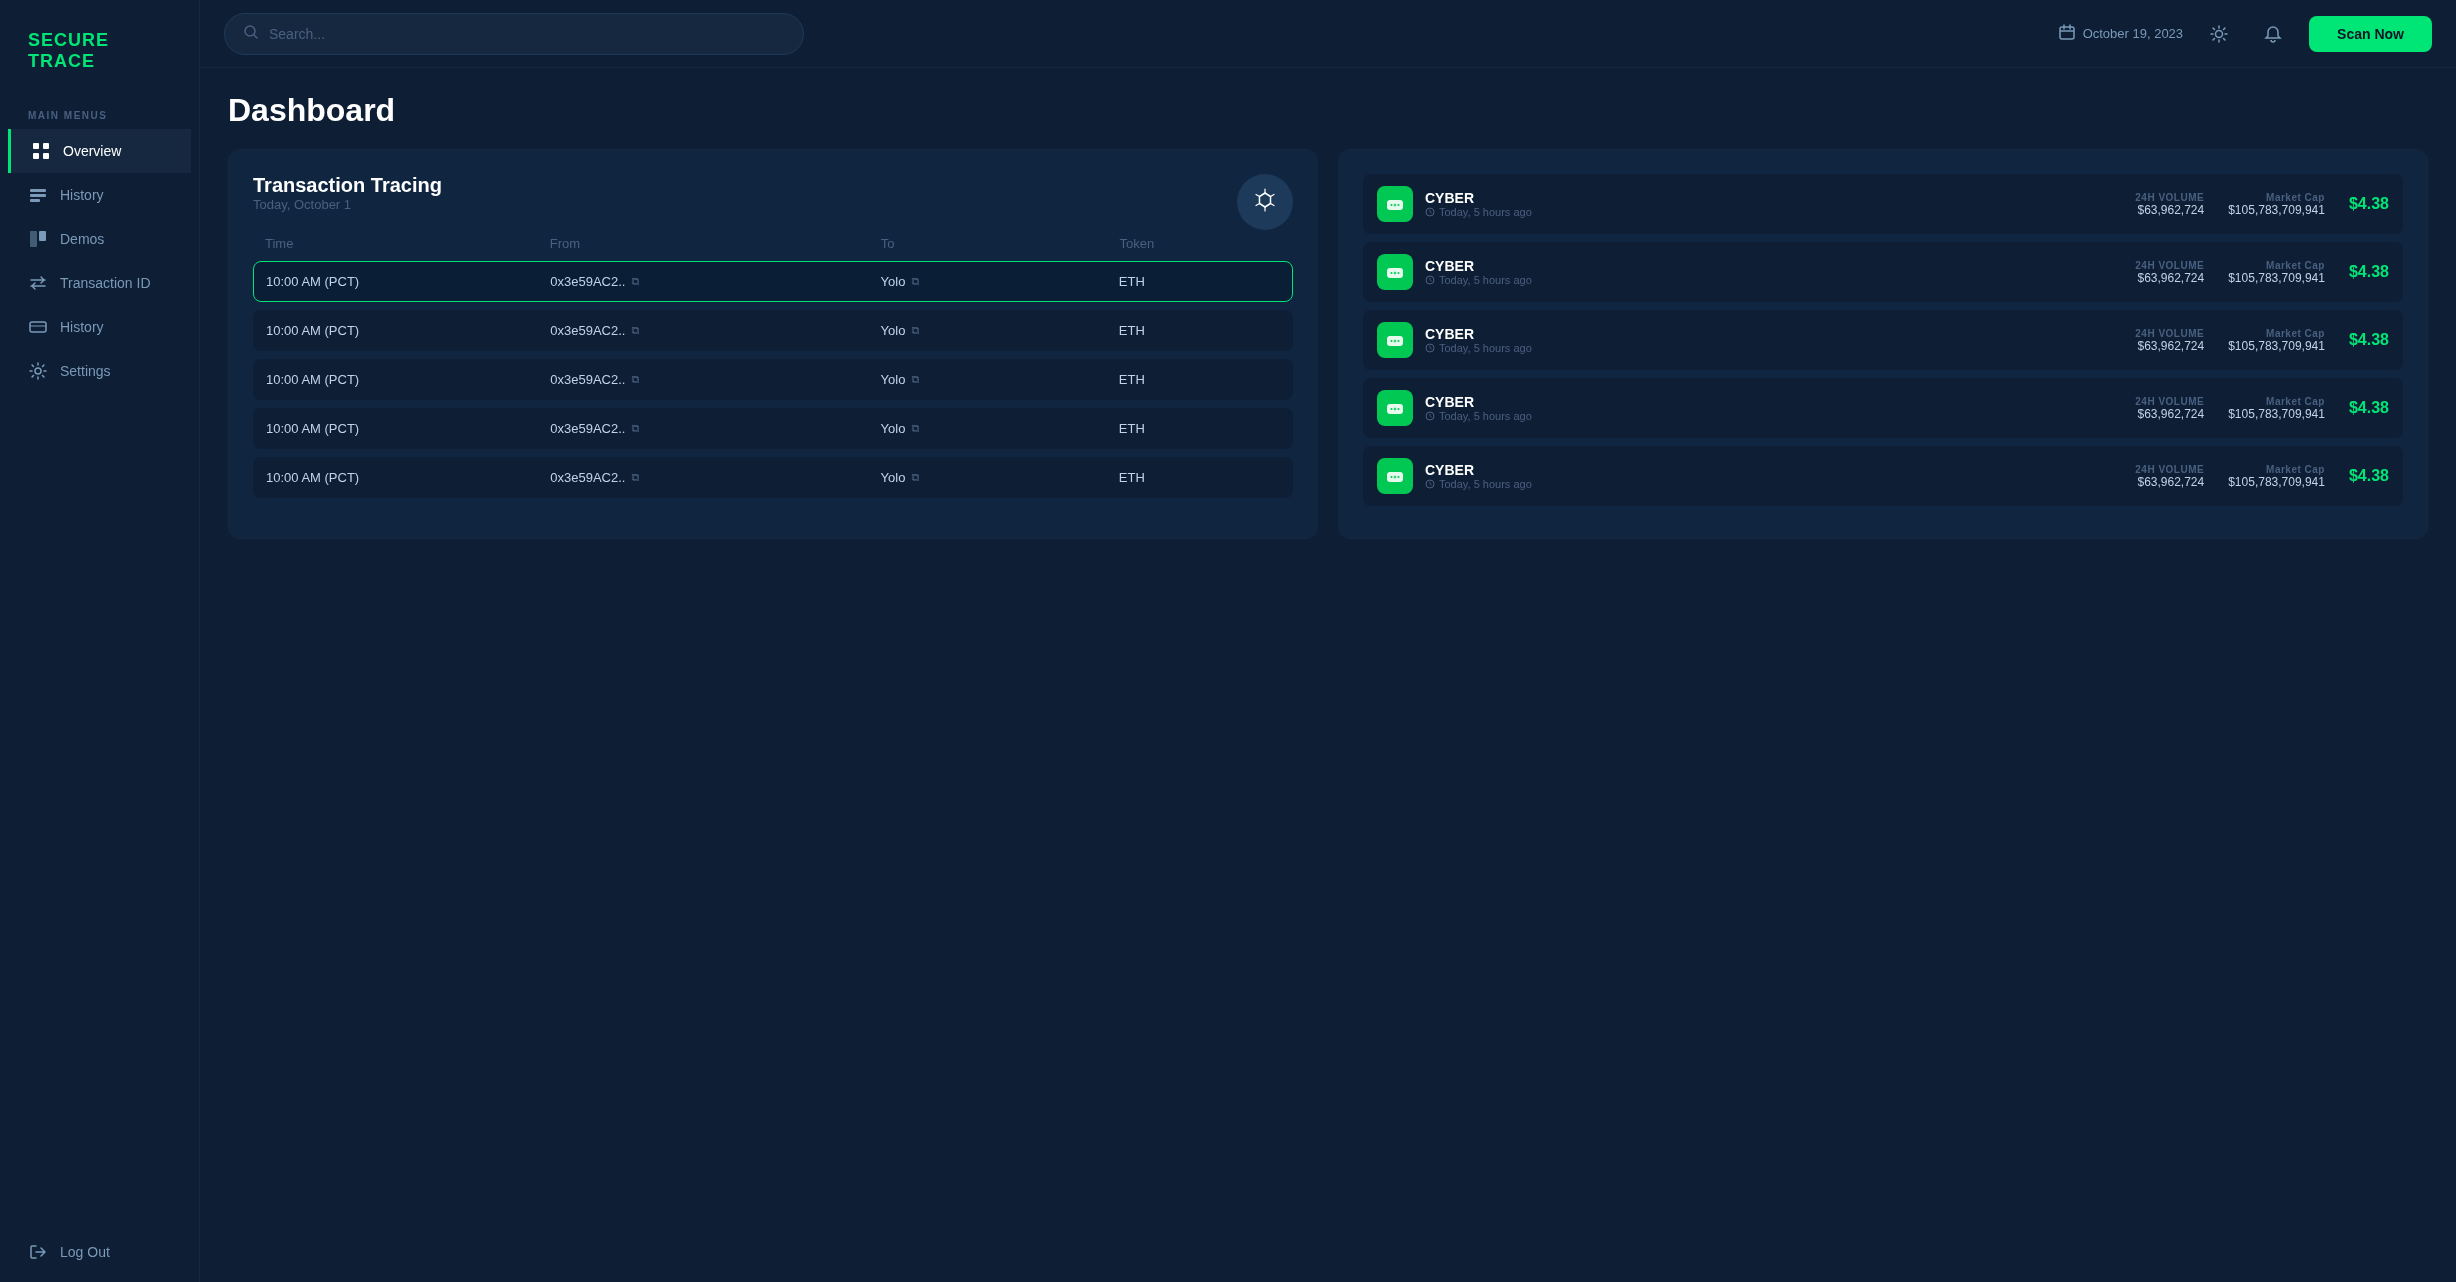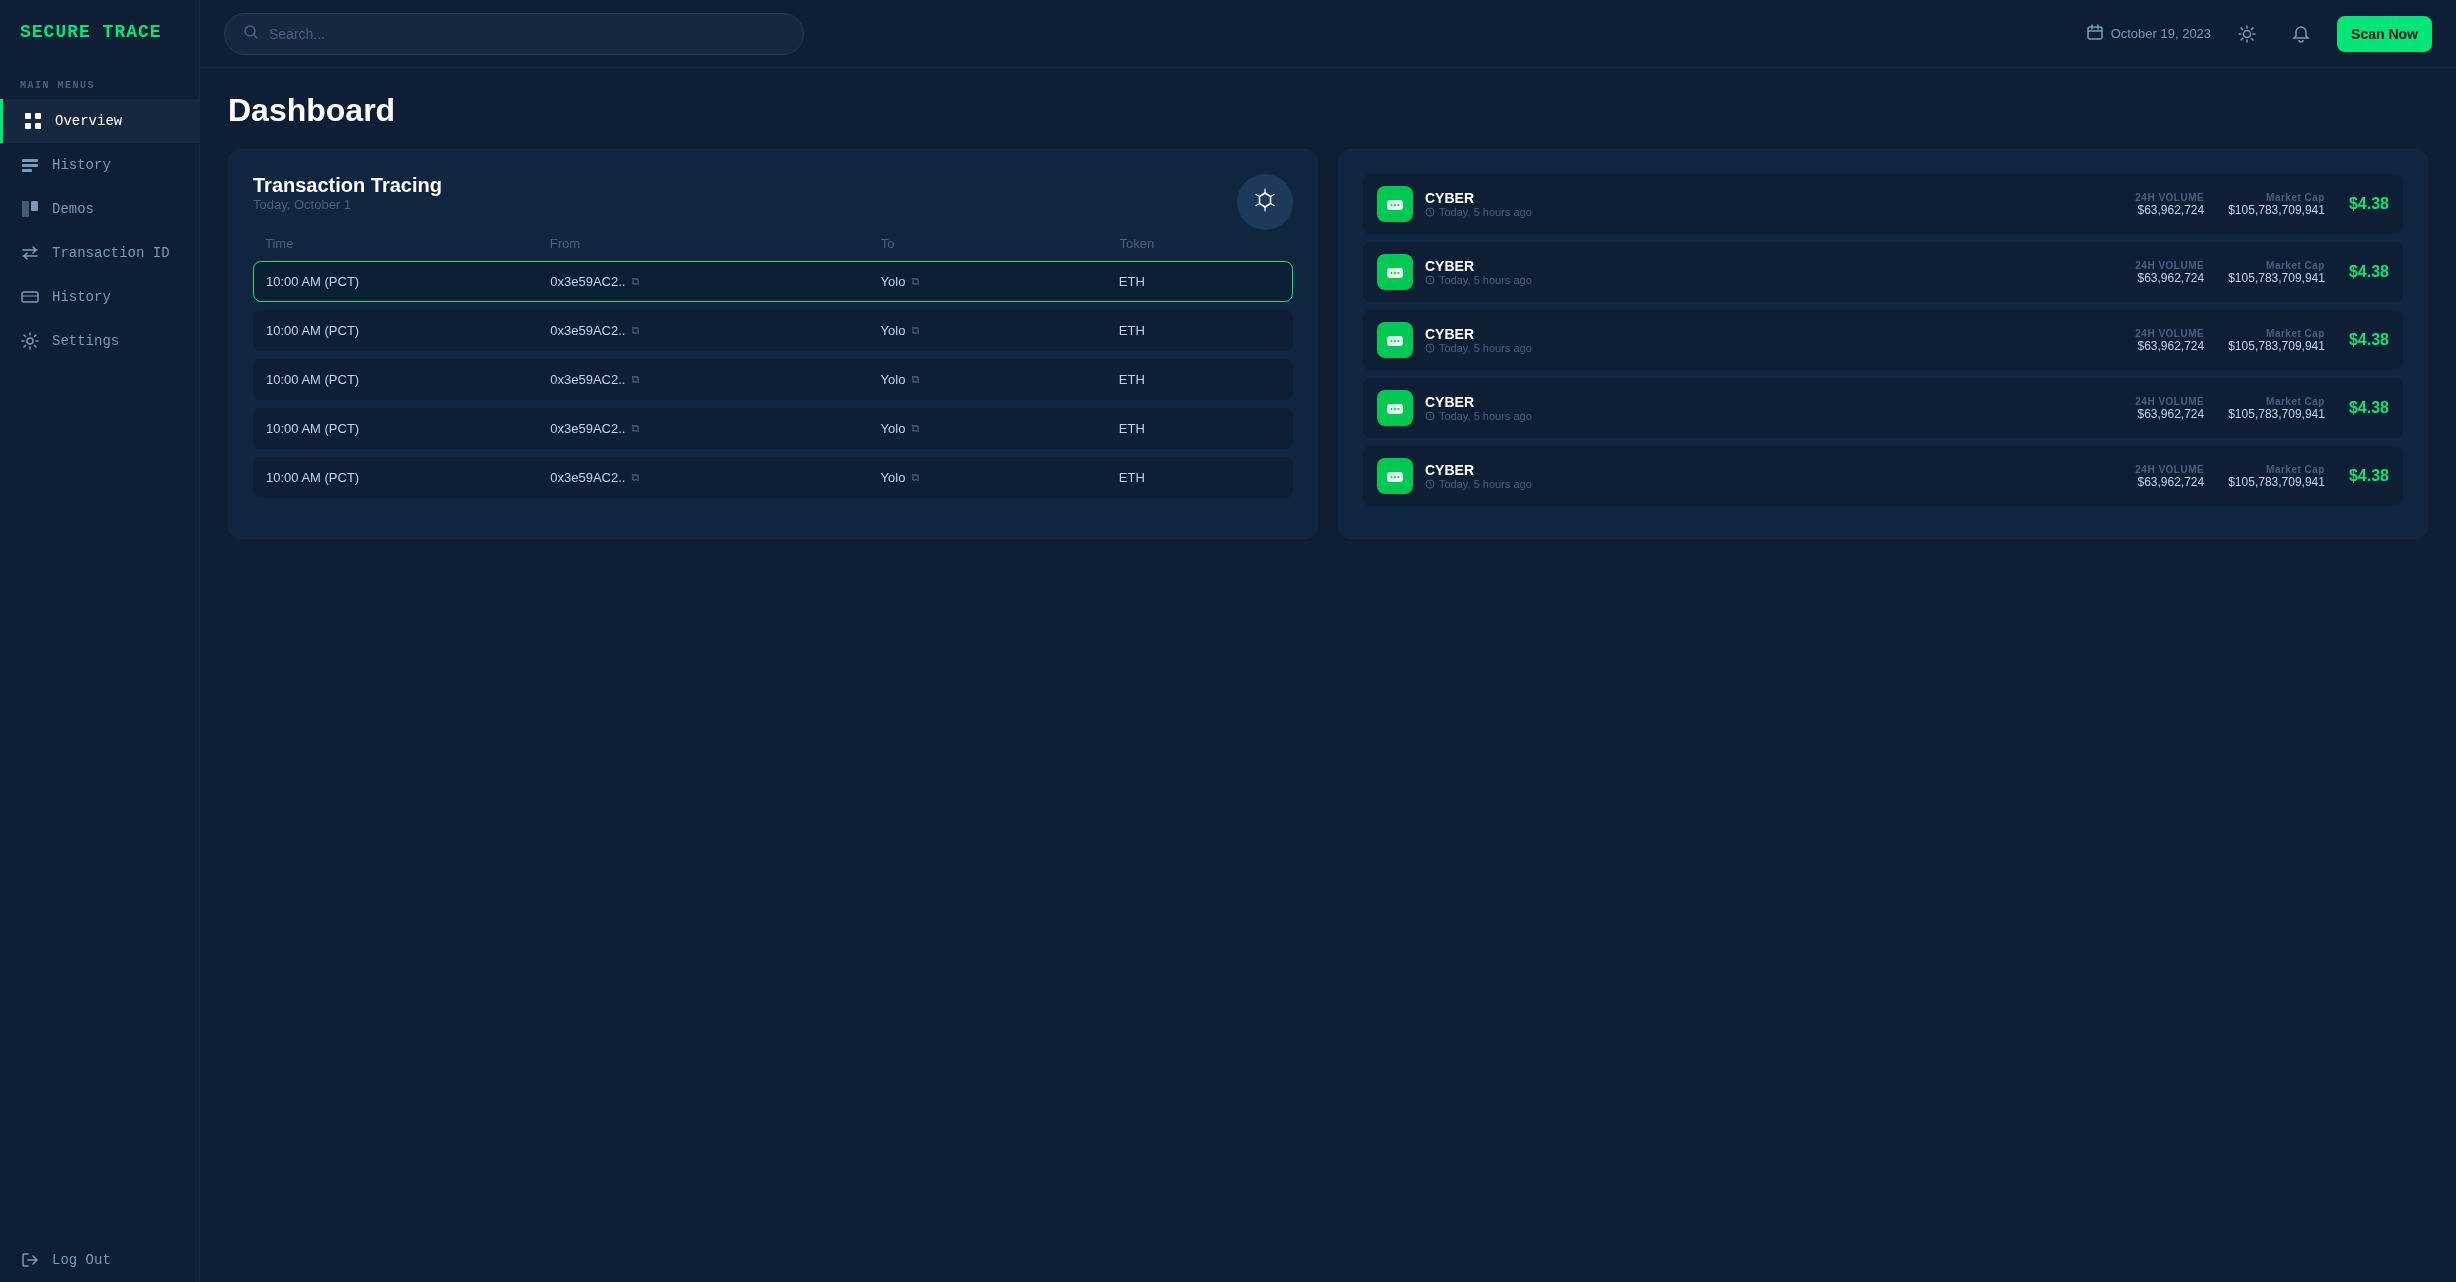--- a/index.html
+++ b/index.html
@@ -12,23 +12,22 @@
       overflow: hidden;
     }
 
     
     .sidebar {
       width: 200px;
       min-width: 200px;
       background: #0d1e35;
       display: flex;
       flex-direction: column;
-      padding: 0;
+      padding: 8px;
       border-right: 1px solid #162840;
-      font-family: Liberation Mono, monospace;
     }
     .sidebar-logo {
       padding: 22px 20px 20px;
       font-size: 18px;
       font-weight: 800;
       color: #00e676;
       letter-spacing: 1px;
     }
     .sidebar-section-label {
       font-size: 10px;
@@ -130,21 +129,21 @@
       justify-content: center;
       width: 36px;
       height: 36px;
       border-radius: 50%;
     }
     .scan-btn {
       background: #00e676;
       color: #0a1628;
       border: none;
       border-radius: 8px;
-      padding: 10px 14px;
+      padding: 10px 28px;
       font-size: 14px;
       font-weight: 700;
       cursor: pointer;
       white-space: nowrap;
     }
 
     
     .content {
       flex: 1;
       overflow-y: auto;

